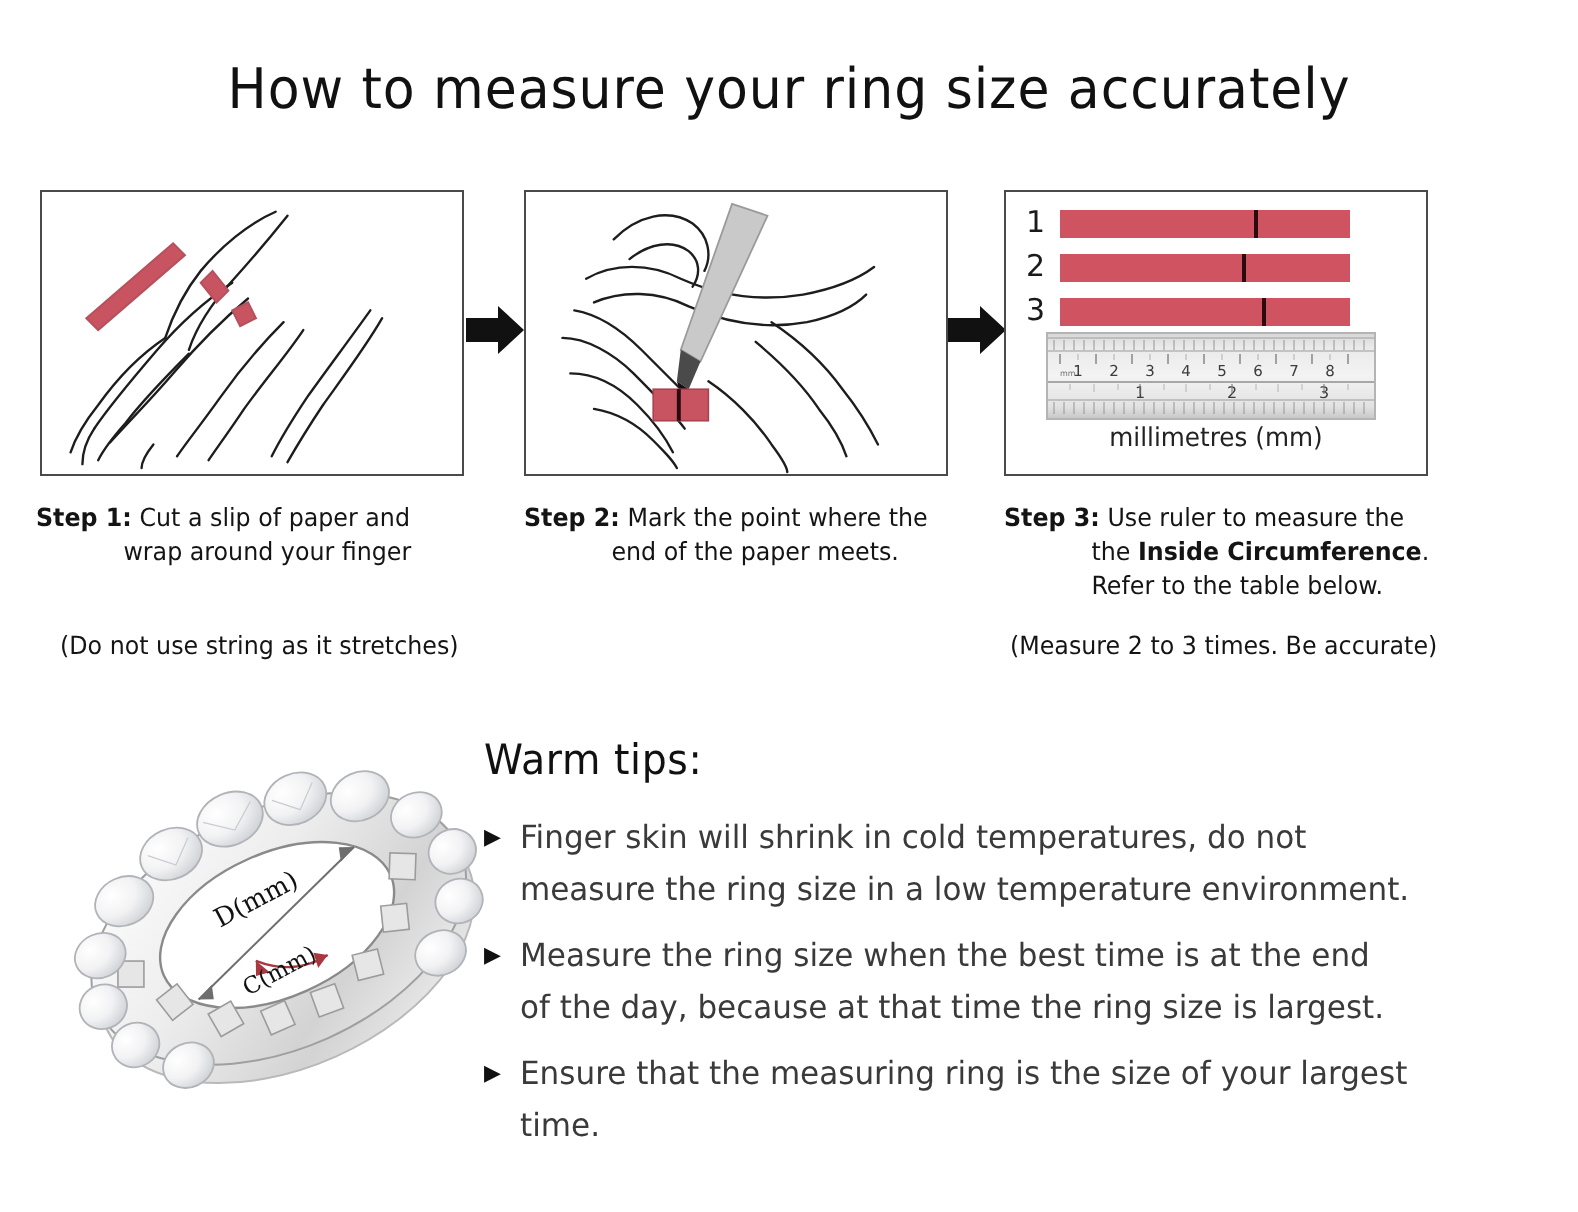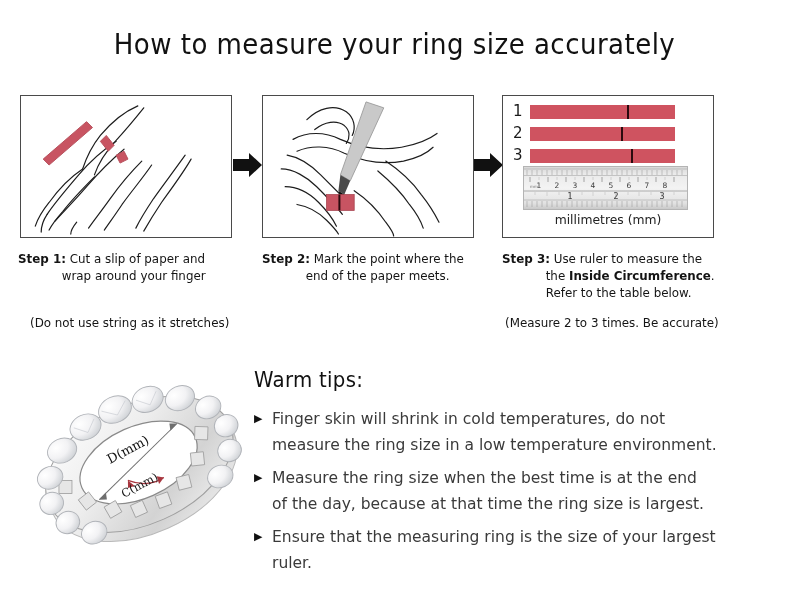--- a/index.html
+++ b/index.html
@@ -148,21 +148,21 @@
     left: 28px;
     top: 352px;
     width: 226px;
     height: 232px;
   }
   #ring-figure svg { display:block; }
 
   
   #warm-tips {
     position: absolute;
-    left: 254px;
+    left: 242px;
     top: 368px;
     width: 520px;
   }
   .tips-heading {
     font-size: 21px;
     font-weight: 400;
     color: #111;
     letter-spacing: 0.3px;
     margin: 0 0 14px 0;
     transform: scaleX(0.94);
@@ -531,16 +531,16 @@
     <span class="tip-text">
       <span>Measure the ring size when the best time is at the end</span><br>
       <span>of the day, because at that time the ring size is largest.</span>
     </span>
   </div>
 
   <div class="tip-item">
     <span class="tip-bullet">▶</span>
     <span class="tip-text">
       <span>Ensure that the measuring ring is the size of your largest</span><br>
-      <span>ruler.</span>
+      <span>time.</span>
     </span>
   </div>
 </div>
 
 </body></html>

